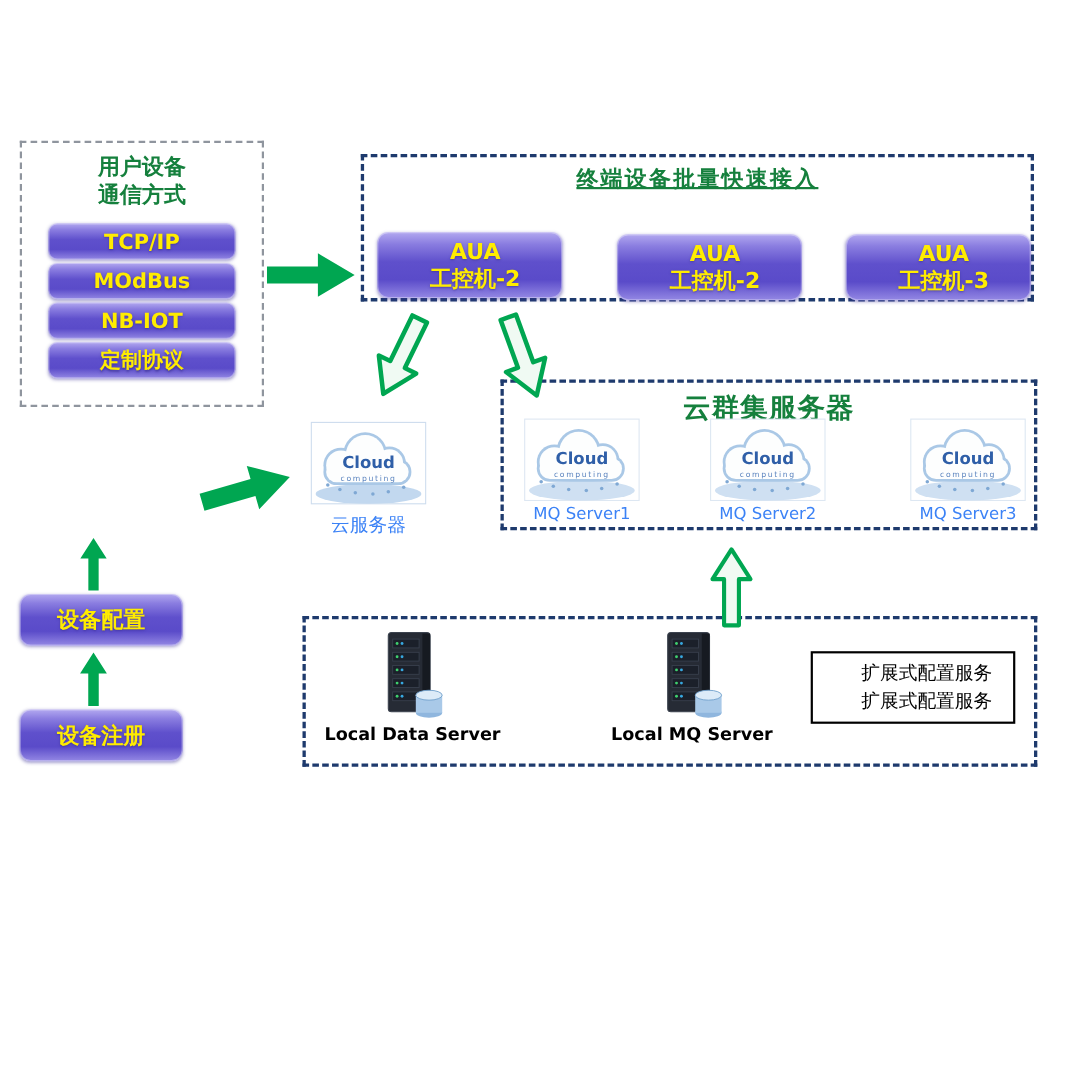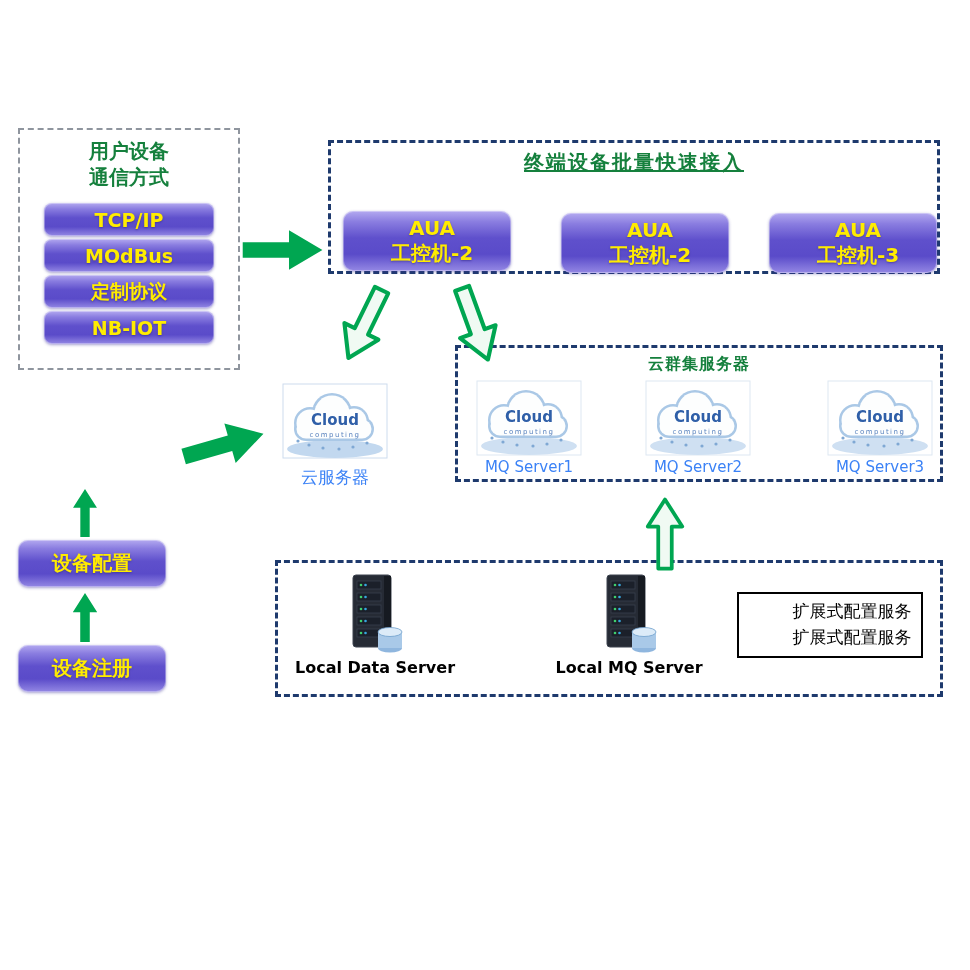--- a/index.html
+++ b/index.html
@@ -23,36 +23,36 @@
   }
   .pill { height:33px; border-radius:8px; font-size:19px; margin:0 24px 3px 24px; }
   .aua-node { position:absolute; width:158px; height:60px; border-radius:10px;
               flex-direction:column; line-height:1.25; font-size:20px;padding-left:10px; }
   .step-btn { position:absolute; left:18px; width:148px; height:47px; border-radius:10px; font-size:20px; }
 
   .udb-title { margin-top:8px; font-size:20px; line-height:1.3; }
   .udb-list { margin-top:13px; display:flex; flex-direction:column; }
 
   .terminal-title { position:absolute; left:0; right:0; top:6px; font-size:20px; letter-spacing:2px;text-decoration:underline; }
-  .cluster-title  { position:absolute; left:0; right:0; top:6px; font-size:16px; letter-spacing:1px; }
+  .cluster-title  { position:absolute; left:0; right:0; top:6px; font-size:25px; letter-spacing:1px; }
 
   
   .cloud-node { position:absolute; text-align:center; z-index:2; }
   .cloud-node svg { display:block; margin:0 auto; }
   .cloud-label { font-weight:normal; color:#3b82f6; margin-top:2px; }
   .mq-label { font-size:15px; }
   .main-cloud-label { font-size:17px; margin-top:5px; }
 
   .server-node { position:absolute; text-align:center; z-index:2; }
   .server-node svg { display:block; margin:0 auto; }
   .server-label { font-weight:bold; color:#000; font-size:16px; margin-top:2px; }
 
   .note-box {
     position:absolute; box-sizing:border-box; border:2px solid #000; background:#ffffff;
-    display:flex; flex-direction:column; align-items:center; justify-content:center;
+    display:flex; flex-direction:column; align-items:flex-start; justify-content:center;
     font-family:"Liberation Serif","DejaVu Serif",serif;
     font-size:17px; line-height:1.55; color:#000; z-index:2;padding-left:44px;
   }
 
   
   .arrow { position:absolute; z-index:5; }
   .arrow svg { display:block; width:100%; height:100%; overflow:visible; }
   .arrow polygon.solid  { fill:#00a651; stroke:#ffffff; stroke-width:4; paint-order:stroke; stroke-linejoin:round; }
   .arrow polygon.hollow { fill:#f0faf3; stroke:#00a651; stroke-width:5; stroke-linejoin:round; }
 
@@ -64,22 +64,22 @@
 <div class="canvas">
 
   <div class="box box-gray" style="left:18px; top:128px; width:222px; height:242px;">
     <div class="green-title udb-title">
       <div>用户设备</div>
       <div>通信方式</div>
     </div>
     <div class="udb-list">
       <div class="grad pill">TCP/IP</div>
       <div class="grad pill">MOdBus</div>
+      <div class="grad pill">NB-IOT</div>
       <div class="grad pill">定制协议</div>
-      <div class="grad pill">NB-IOT</div>
     </div>
   </div>
 
   <div class="box box-navy" style="left:328px; top:140px; width:612px; height:134px;">
     <div class="green-title terminal-title">终端设备批量快速接入</div>
 
     <div class="grad aua-node" style="left:12px; top:68px;">
       <div>AUA</div>
       <div>工控机-2</div>
     </div>

